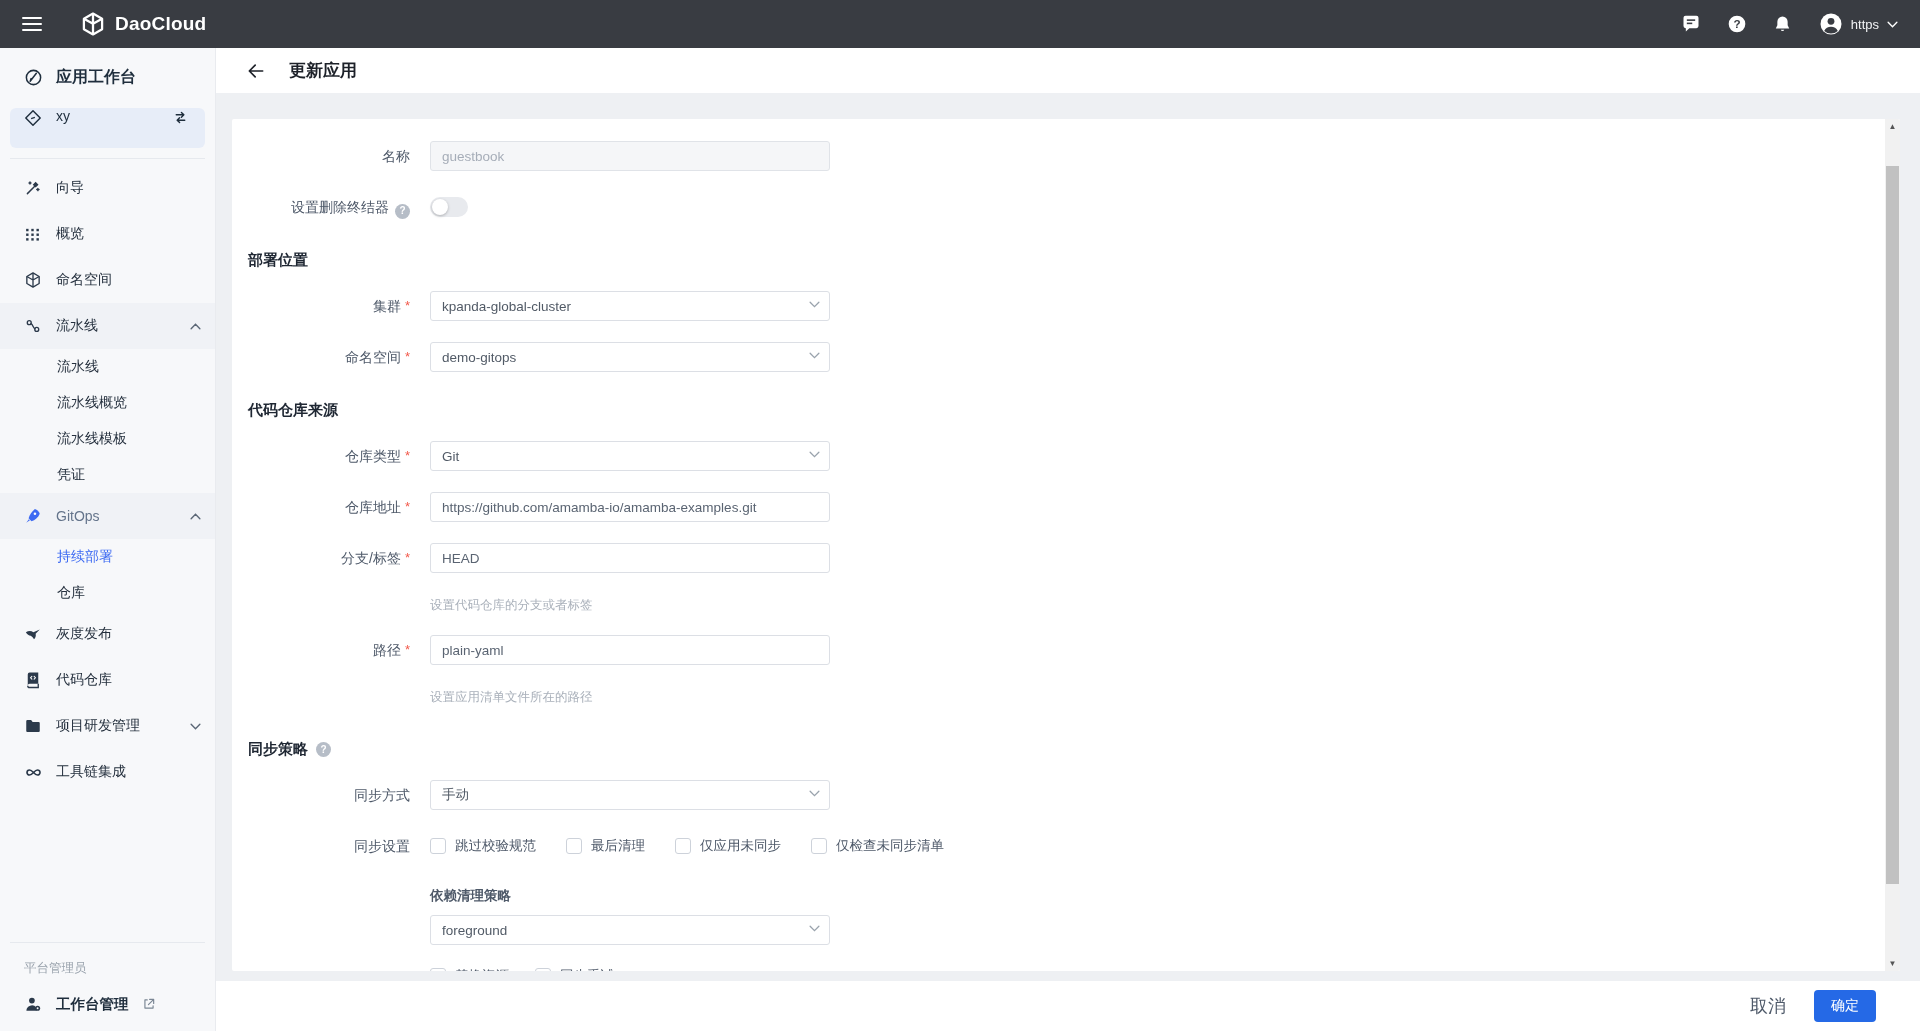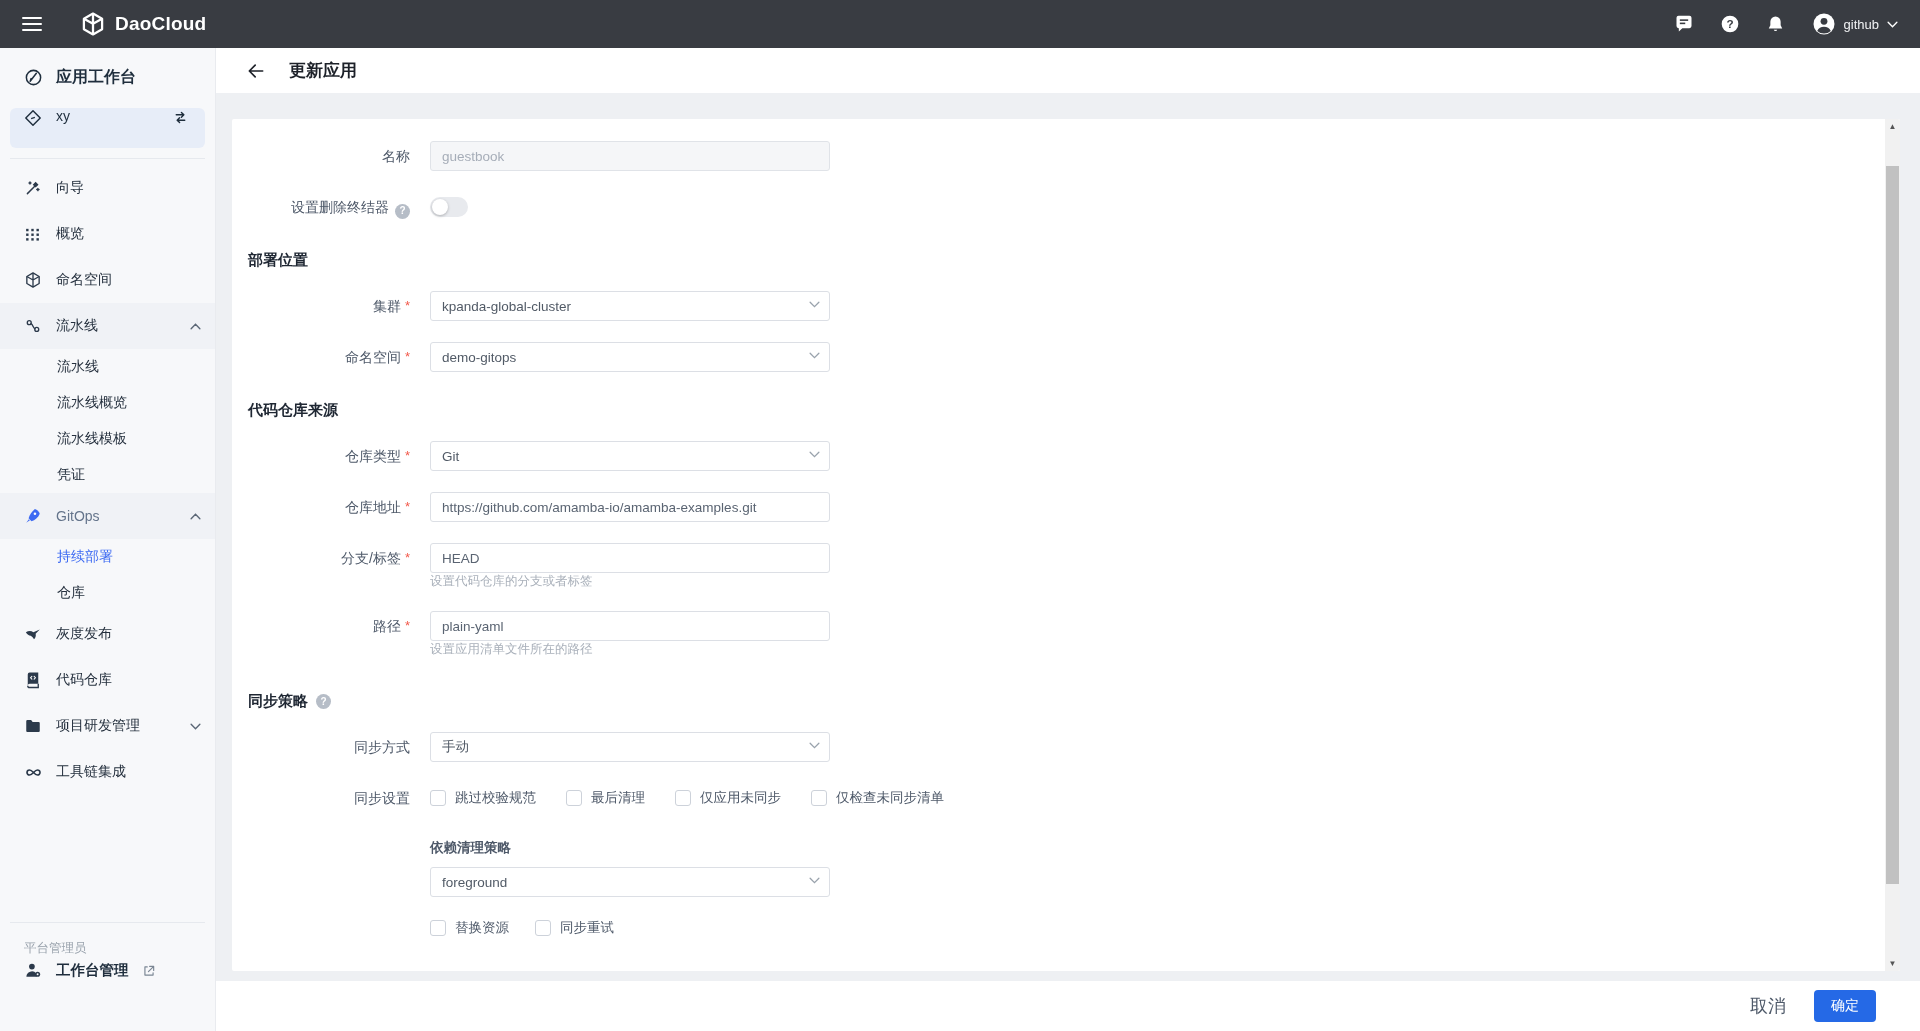--- a/index.html
+++ b/index.html
@@ -35,23 +35,23 @@
   .sb-nav { flex:1; padding-top:6px; }
   .sb-item { display:flex; align-items:center; gap:13px; height:46px; padding:0 14px 0 24px;
     font-size:14px; color:#25303e; font-weight:500; cursor:pointer; }
   .sb-item.hl { background:#f0f2f6; }
   .sb-sub { display:flex; align-items:center; height:36px; padding-left:57px;
     font-size:14px; color:#25303e; cursor:pointer; }
   .sb-sub.active { color:#3d6af2; }
   .sb-ic { width:19px; height:19px; flex:0 0 19px; display:flex; align-items:center; }
   .sb-chev { margin-left:auto; display:flex; }
   .gitops-label { color:#64748b; }
-  .sb-bottom { padding-bottom:24px; }
+  .sb-bottom { padding-bottom:4px; }
   .sb-section-label { font-size:12.5px; color:#9aa3ad; padding:17px 0 4px 24px; }
-  .sb-foot-item { display:flex; gap:13px; height:46px;
+  .sb-foot-item { display:flex; align-items:center; gap:13px; height:46px;
     padding-left:24px; font-size:14.5px; font-weight:bold; color:#1f2e3d; cursor:pointer; }
 
   
   .main { flex:1; display:flex; flex-direction:column; background:#eef0f3; min-width:0; }
   .page-header { height:45px; background:#fff; display:flex; align-items:center;
     gap:16px; padding-left:24px; }
   .back-btn { width:34px; height:34px; display:flex; align-items:center;
     justify-content:center; cursor:pointer; }
   .page-title { font-size:17px; font-weight:bold; color:#1d2129; }
   .content { flex:1; position:relative; }
@@ -65,21 +65,21 @@
   .req { color:#f2594b; margin-left:4px; font-size:13px; vertical-align:1px; }
   .row-ctl { width:328px; }
   .inp { width:400px; height:30px; border:1px solid #dcdfe5; border-radius:3px;
     padding:0 11px; font-size:13.5px; color:#5a6472; background:#fff; outline:none;
     font-family:"Liberation Sans","DejaVu Sans",sans-serif; }
   .inp:disabled { background:#f5f6f8; color:#a6adb8; border-color:#e0e3e8; }
   .selbox { position:relative; width:400px; height:30px; border:1px solid #dcdfe5;
     border-radius:3px; display:flex; align-items:center; padding:0 28px 0 11px;
     font-size:13.5px; color:#515a66; background:#fff; cursor:pointer; }
   .selbox .chev { position:absolute; right:9px; top:9px; }
-  .hint { font-size:12.5px; color:#a9b0ba; margin-top:0; }
+  .hint { font-size:12.5px; color:#a9b0ba; margin-top:24px; }
 
   .section-title { margin:29px 0 21px 16px; font-size:15px; font-weight:bold;
     color:#1f2733; display:flex; align-items:center; gap:8px; }
   .help-dot { width:15px; height:15px; border-radius:50%; background:#b6bdc7;
     color:#fff; font-size:10px; font-weight:bold; display:inline-flex;
     align-items:center; justify-content:center; vertical-align:-2px; margin-left:6px; }
   .toggle { width:38px; height:20px; border-radius:10px; background:#e8eaee;
     position:relative; cursor:pointer; margin-top:5px; }
   .toggle .knob { position:absolute; left:2px; top:2px; width:16px; height:16px;
     border-radius:50%; background:#fff; box-shadow:0 1px 3px rgba(0,0,0,.25); }
@@ -144,21 +144,21 @@
         <path fill="#fff" d="M12 2a6.5 6.5 0 0 0-6.5 6.5V13l-2 4h17l-2-4V8.5A6.5 6.5 0 0 0 12 2z"></path>
         <path fill="#fff" d="M9.8 18.5a2.3 2.3 0 0 0 4.4 0z"></path>
       </svg>
     </span>
     <span class="nav-user">
       <svg width="24" height="24" viewBox="0 0 24 24">
         <circle cx="12" cy="12" r="10.5" fill="#fff"></circle>
         <circle cx="12" cy="9.3" r="3.4" fill="#393c42"></circle>
         <path d="M5.2 19a7.6 7.6 0 0 1 13.6 0 10.4 10.4 0 0 1-13.6 0z" fill="#393c42"></path>
       </svg>
-      <span class="nav-user-name">github</span>
+      <span class="nav-user-name">https</span>
       <svg width="11" height="7" viewBox="0 0 12 8">
         <path d="M1 1.5 6 6.5 11 1.5" stroke="#fff" stroke-width="1.6" fill="none" stroke-linecap="round"></path>
       </svg>
     </span>
   </div>
 </div>
 
 <div class="app">
 
   <aside class="sidebar">

